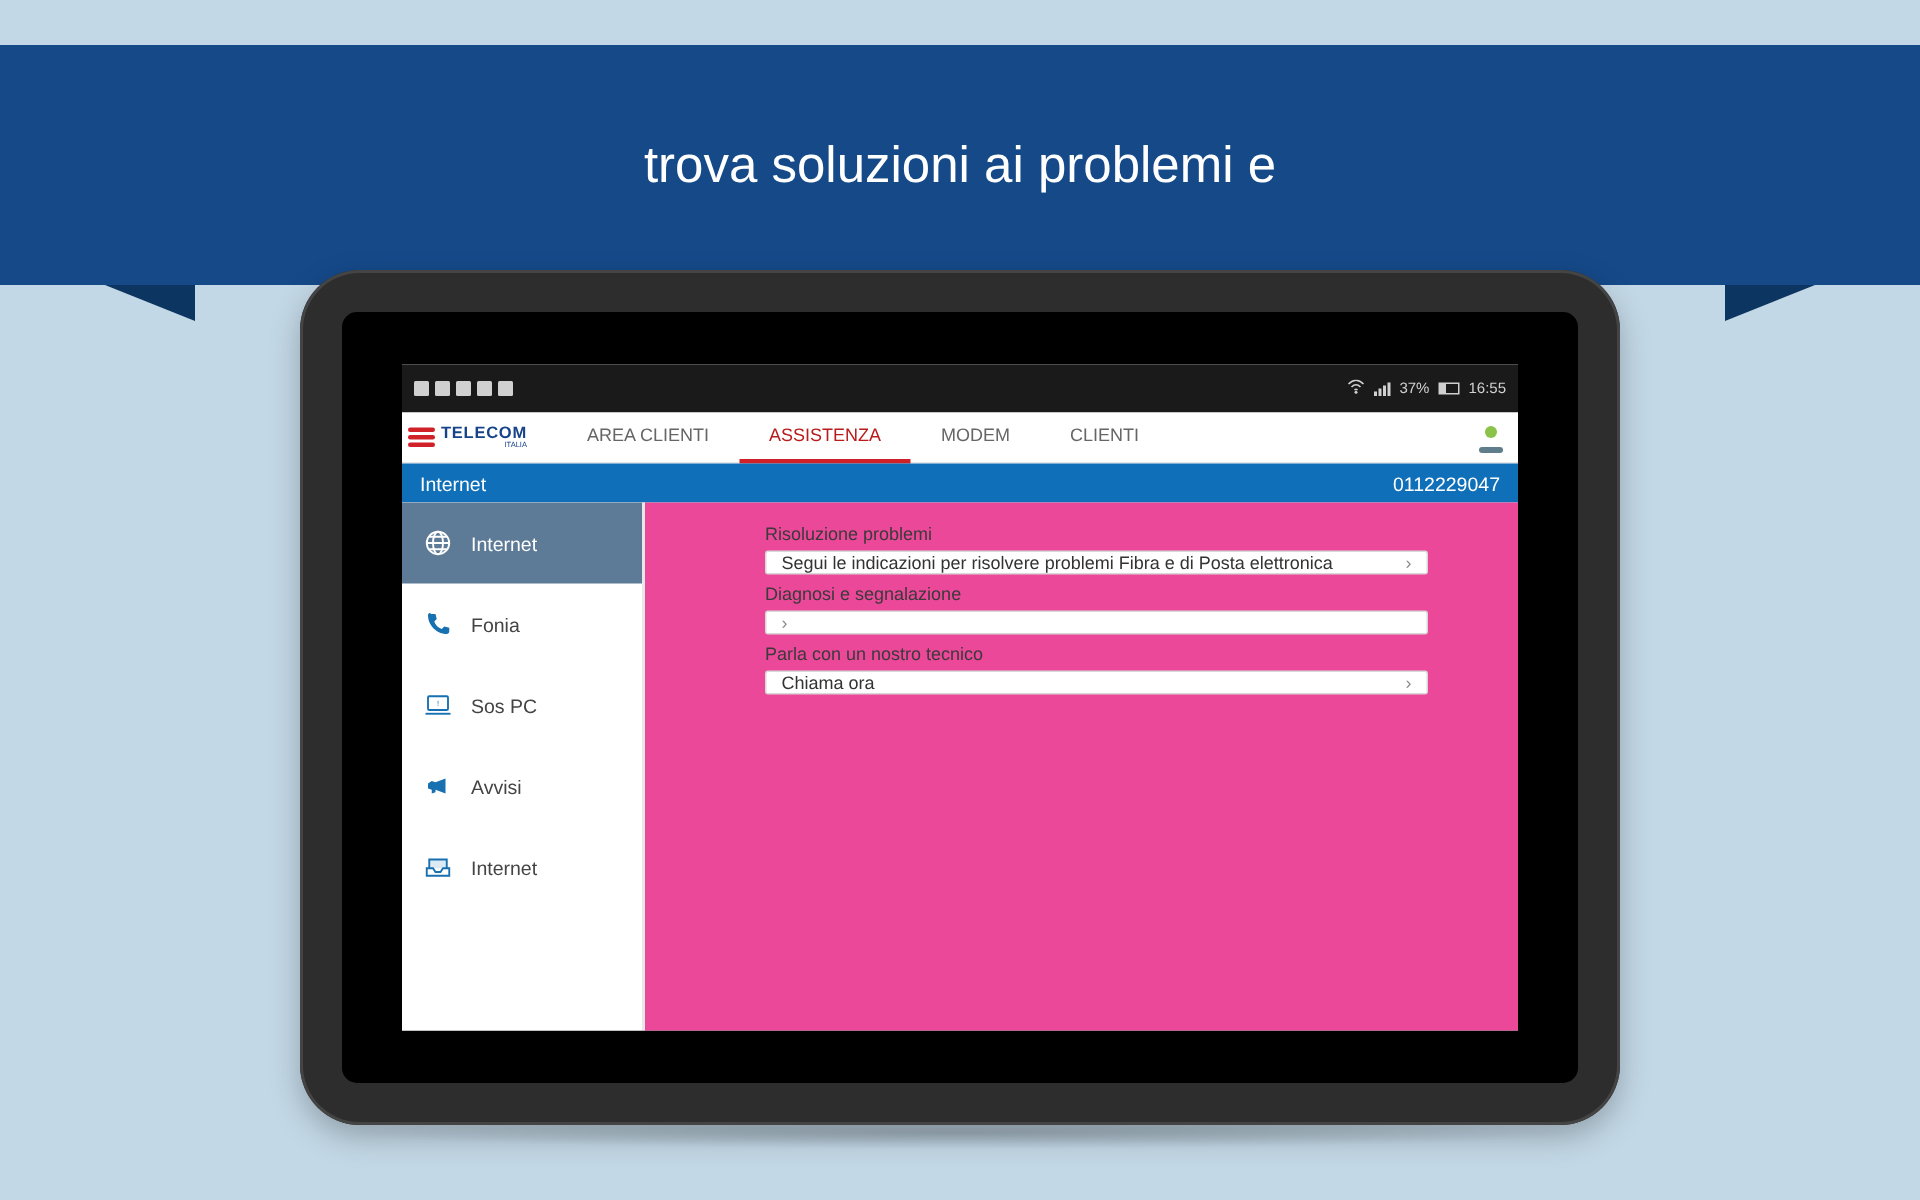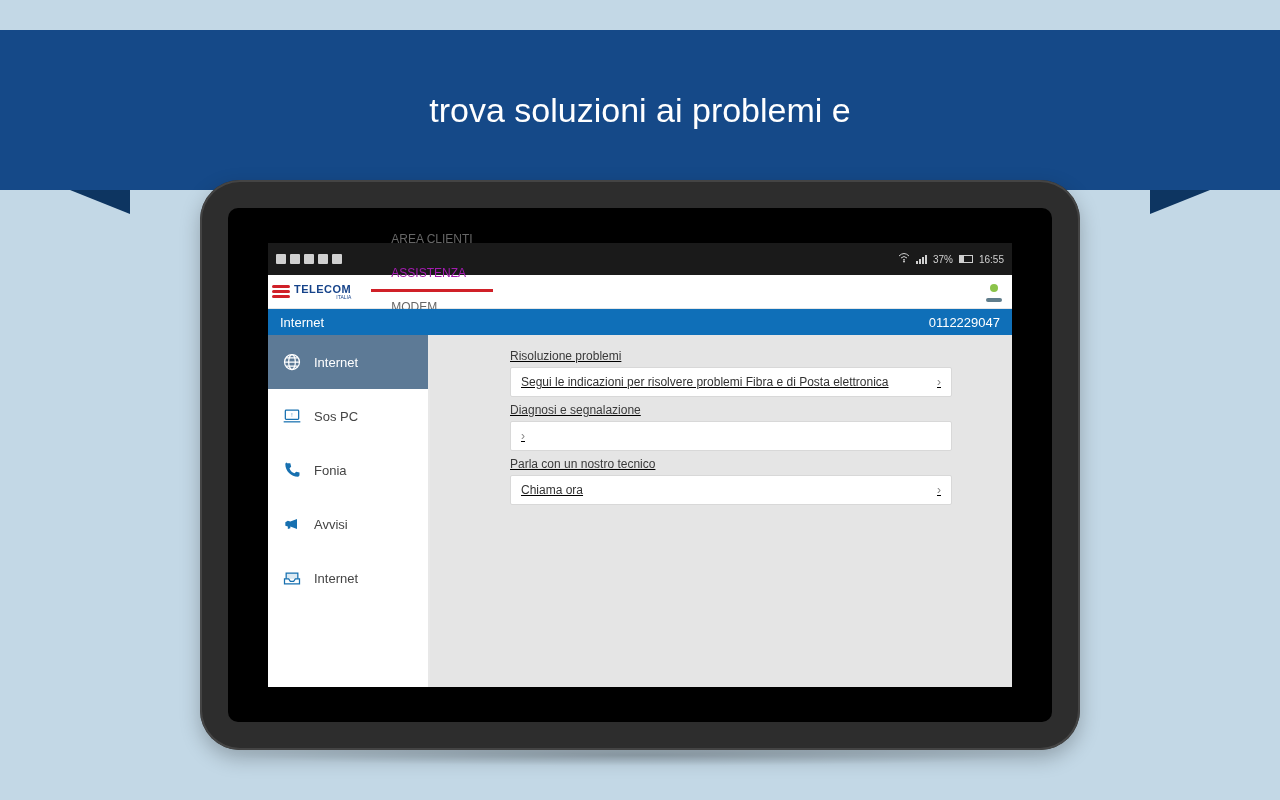--- a/index.html
+++ b/index.html
@@ -56,26 +56,26 @@
 .app-nav {
   height: 34px; background: #fff; border-bottom: 1px solid #e6e6e6;
   display: flex; align-items: center; padding: 0 10px 0 4px;
 }
 .logo { display: flex; align-items: center; gap: 4px; margin-right: 20px; }
 .logo .bars { display: flex; flex-direction: column; gap: 2px; }
 .logo .bars span { width: 18px; height: 3px; background: #d02028; border-radius: 2px; }
 .logo .txt { display: flex; flex-direction: column; line-height: 1; }
 .logo .brand { font-size: 11px; font-weight: bold; color: #16438a; letter-spacing: 0.5px; }
 .logo .sub { font-size: 5px; color: #16438a; align-self: flex-end; }
-.tabs { display: flex; gap: 0; flex-direction: column; }
+.tabs { display: flex; gap: 0; }
 .tab {
   padding: 0 20px; height: 34px; display: flex; align-items: center;
   font-size: 12px; color: #666; cursor: pointer; border-bottom: 3px solid transparent;
 }
-.tab.active { color: #a21caf; border-bottom-color: #d02028; }
+.tab.active { color: #b91c1c; border-bottom-color: #d02028; }
 .nav-spacer { flex: 1; }
 .user-ic { width: 16px; height: 16px; position: relative; }
 .user-ic::before { content: ""; position: absolute; top: 0; left: 4px; width: 8px; height: 8px; border-radius: 50%; background: #8bc34a; }
 .user-ic::after { content: ""; position: absolute; bottom: -2px; left: 0; width: 16px; height: 4px; background: #607d8b; border-radius: 2px; }
 
 
 .crumb-bar {
   height: 26px; background: #0f6fb8; color: #fff;
   display: flex; align-items: center; justify-content: space-between;
   padding: 0 12px; font-size: 13px;
@@ -89,25 +89,25 @@
   height: 54px; display: flex; align-items: center; gap: 12px;
   padding: 0 14px; font-size: 13px; color: #444; cursor: pointer;
 }
 .side-item.active { background: #5d7a96; color: #fff; }
 .side-ic { width: 20px; height: 20px; display: flex; align-items: center; justify-content: center; }
 .side-ic svg { width: 20px; height: 20px; }
 .side-item.active svg { stroke: #fff; fill: none; }
 
 .sep { width: 2px; background: #e8e8e8; }
 
-.content { flex: 1; background: #e5e5e5; padding: 8px 60px 8px 80px; text-decoration: underline; }
+.content { flex: 1; background: #ec4899; padding: 8px 60px 8px 80px; }
 .sect-label { font-size: 12px; color: #3a3a3a; margin: 6px 0 4px 0; }
 .option-row {
   background: #fff; border: 1px solid #d8d8d8; border-radius: 2px;
-  height: 30px; display: flex; align-items: center; justify-content: space-between;
+  height: 16px; display: flex; align-items: flex-end; justify-content: space-between;
   padding: 0 10px; font-size: 12px; color: #333; cursor: pointer;
   margin-bottom: 6px;
 }
 .chev { color: #888; font-size: 12px; }
 
 .tablet-shadow {
   position: absolute; left: 220px; bottom: 34px; width: 840px; height: 22px;
   background: radial-gradient(ellipse at center, rgba(0,0,0,0.18), rgba(0,0,0,0) 70%);
 }
 </style>
@@ -194,35 +194,35 @@
               <svg viewBox="0 0 24 24" stroke="#fff" fill="none" stroke-width="1.5">
                   <circle cx="12" cy="12" r="9"></circle>
                   <ellipse cx="12" cy="12" rx="4" ry="9"></ellipse>
                   <path d="M3 12h18M5 7h14M5 17h14"></path>
                 </svg>
             </span>
             <span>Internet</span>
           </div>
           <div class="side-item">
             <span class="side-ic">
+              <svg viewBox="0 0 24 24" fill="#1770b0">
+                  <path d="M6 3c-1 0-2 1-2 2 0 8 7 15 15 15 1 0 2-1 2-2v-3l-4-1-2 2c-3-1-5-3-6-6l2-2-1-4H6z"></path>
+                </svg>
+            </span>
+            <span>Fonia</span>
+          </div>
+          <div class="side-item">
+            <span class="side-ic">
               <svg viewBox="0 0 24 24" stroke="#1770b0" fill="none" stroke-width="1.5">
                   <rect x="4" y="5" width="16" height="11" rx="1"></rect>
                   <path d="M2 19h20"></path>
                   <text x="12" y="13" font-size="6" text-anchor="middle" fill="#1770b0" stroke="none">!</text>
                 </svg>
             </span>
             <span>Sos PC</span>
-          </div>
-          <div class="side-item">
-            <span class="side-ic">
-              <svg viewBox="0 0 24 24" fill="#1770b0">
-                  <path d="M6 3c-1 0-2 1-2 2 0 8 7 15 15 15 1 0 2-1 2-2v-3l-4-1-2 2c-3-1-5-3-6-6l2-2-1-4H6z"></path>
-                </svg>
-            </span>
-            <span>Fonia</span>
           </div>
           <div class="side-item">
             <span class="side-ic">
               <svg viewBox="0 0 24 24" fill="#1770b0">
                   <path d="M4 10v4l3 1v3l3-1v-2l8 3V6l-8 3-3-1-3 2z"></path>
                 </svg>
             </span>
             <span>Avvisi</span>
           </div>
           <div class="side-item">

